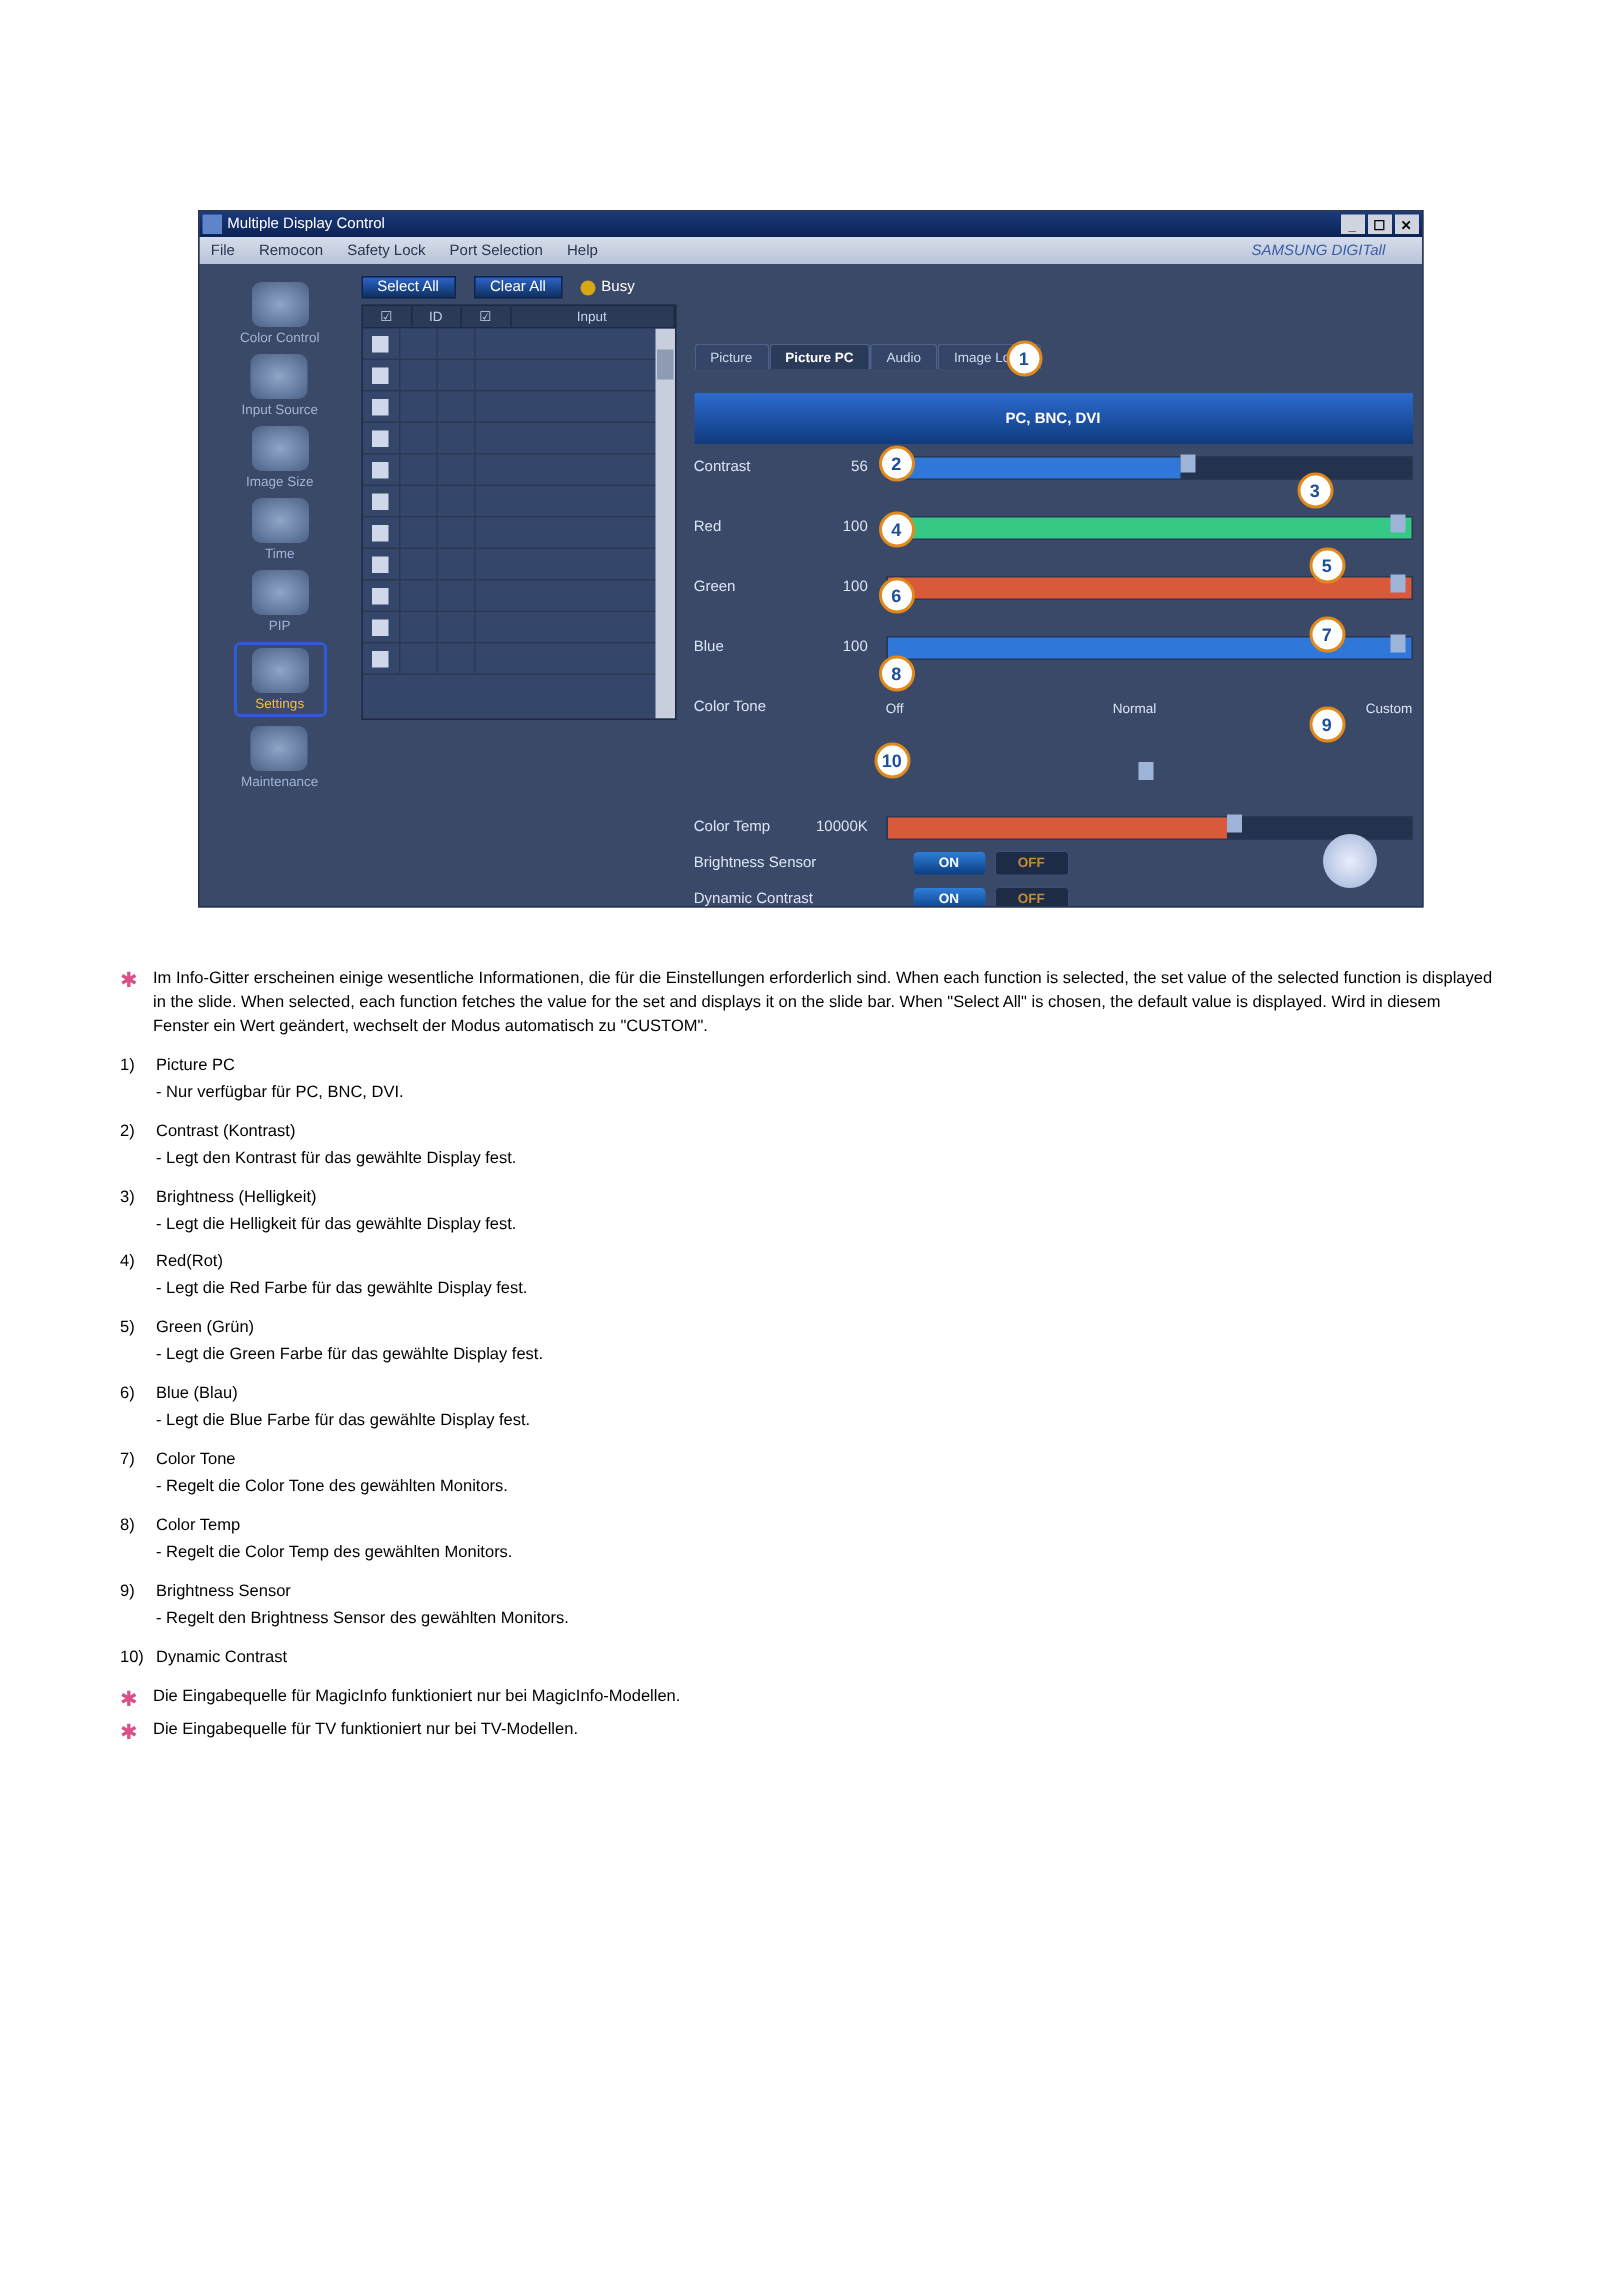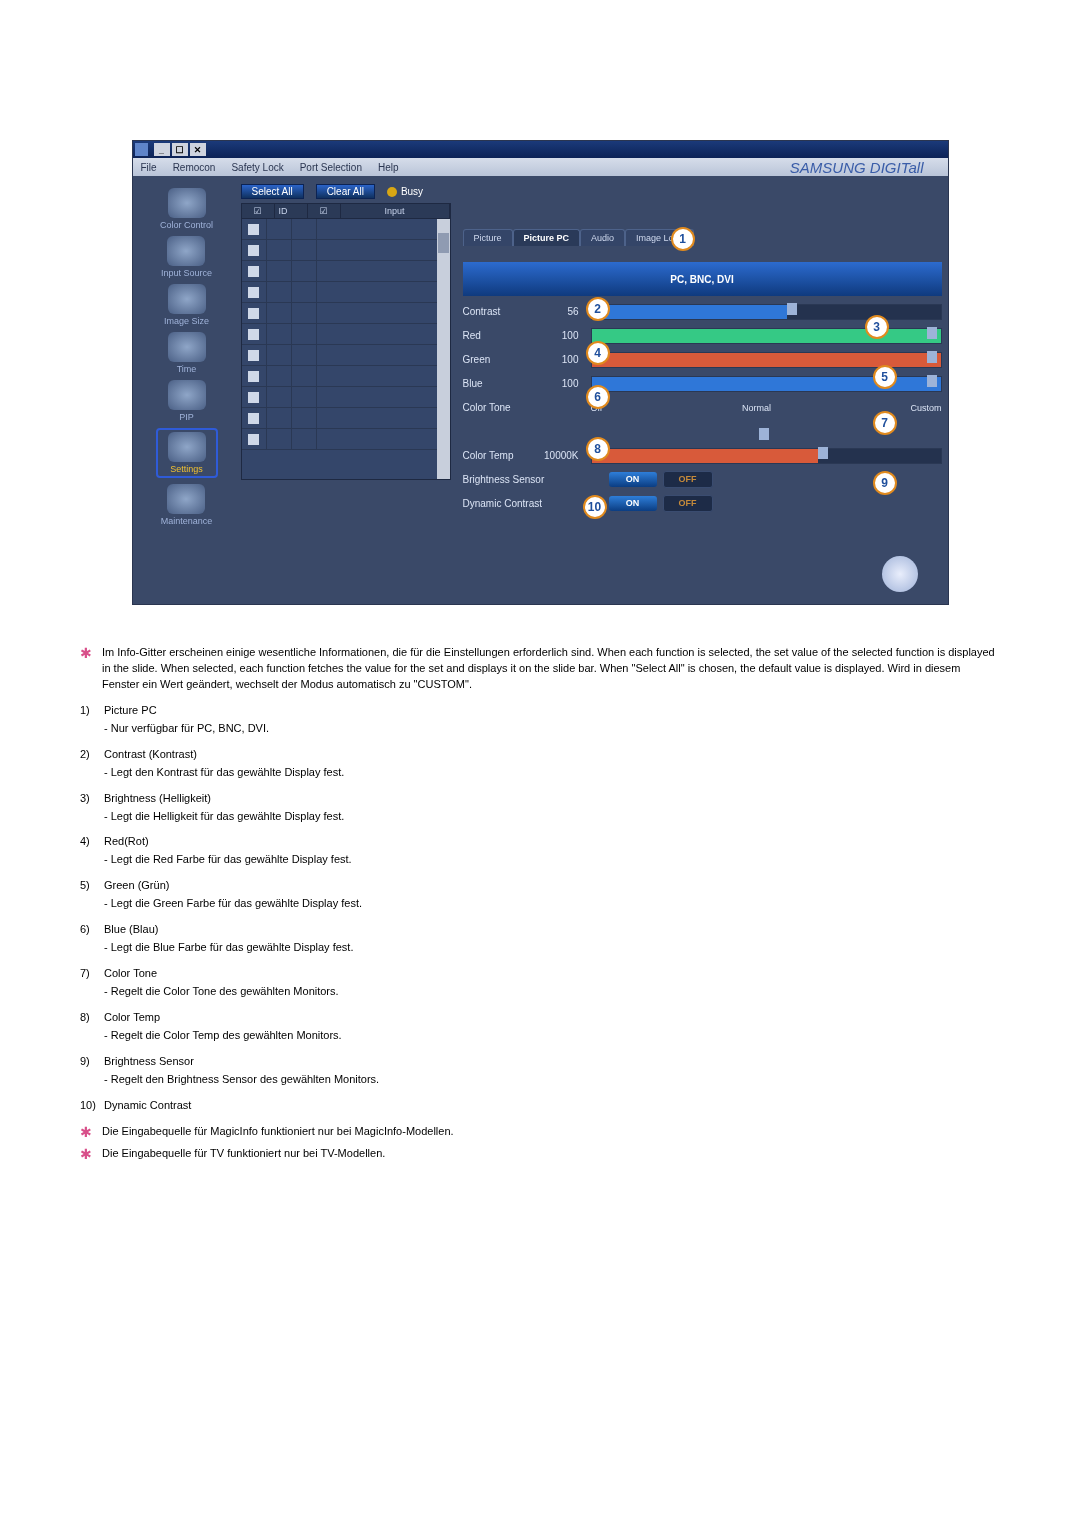--- a/index.html
+++ b/index.html
@@ -3,53 +3,53 @@
 <meta charset="utf-8">
 <style>
 body{margin:0;background:#fff;font-family:Verdana,Geneva,sans-serif;font-size:11px;color:#000;padding:0 80px 60px}
 .fig{margin:140px auto 0;width:815px;height:463px;background:#3a4968;border:1px solid #2a3550;position:relative;overflow:hidden}
 .tbar{height:17px;background:linear-gradient(#1b3a7a,#0c2256);display:flex;align-items:center;padding:0 2px;color:#fff;font-size:10px}
 .tbar .ico{width:13px;height:13px;background:#5e84c9;margin-right:4px;display:inline-block}
 .tbar .ttl{flex:1}
 .tbar .wbtn{width:16px;height:13px;background:#cfd4df;margin-left:2px;color:#000;display:flex;align-items:center;justify-content:center;font-weight:bold;font-size:9px}
 .menubar{height:18px;background:linear-gradient(#d6ddea,#b9c4d8);display:flex;align-items:center;font-size:10px;color:#2a3550;padding:0 8px}
 .menubar span{margin-right:16px}
-.menubar .brand{margin-left:auto;font-style:italic;color:#3a5da8;font-size:15px}
+.menubar .brand{margin-left:auto;font-style:italic;color:#3a5da8;font-size:10px}
 .appbody{display:flex;height:calc(100% - 40px);padding:6px 6px}
 .side{width:96px;display:flex;flex-direction:column;align-items:center;gap:0}
 .sitem{display:flex;flex-direction:column;align-items:center;color:#9fb2d9;font-size:9px;margin-top:6px}
 .sitem .sicon{width:38px;height:30px;background:radial-gradient(#8fa6c8,#4a5f85);border-radius:6px;margin-bottom:2px}
 .sitem.sel{border:2px solid #2f5bd8;border-radius:4px;padding:2px 10px}
 .sitem.sel span{color:#f0c030}
 .content{flex:1;margin-left:6px}
 .cmdbar{display:flex;align-items:center;gap:12px;color:#fff;font-size:10px;margin:2px 0 4px}
 .btn{background:linear-gradient(#2b64c9,#10315f);border:1px solid #0c2354;color:#fff;padding:1px 10px;font-size:10px}
 .busy{display:flex;align-items:center;gap:4px}
 .busy .dot{width:10px;height:10px;background:#d8a714;border-radius:50%}
 .panels{display:flex;gap:12px}
 .grid{width:210px}
 .ghead{display:flex;background:#2b3a57;color:#c6d2ea;font-size:9px;border:1px solid #1e2942}
 .ghead div{padding:2px 4px;border-right:1px solid #1e2942}
 .gc1{width:24px;text-align:center}
-.gcid{width:24px;text-align:left}
+.gcid{width:24px;text-align:center}
 .gc2{width:24px;text-align:center}
 .gcinp{flex:1;text-align:center}
 .gbody{border:1px solid #1e2942;border-top:none;background:#34466a;height:260px;overflow:hidden;position:relative}
 .grow{display:flex;height:20px;border-bottom:1px solid #2a3854}
 .grow div{border-right:1px solid #2a3854}
 .chk{width:24px;display:flex;align-items:center;justify-content:center}
 .chk i{width:11px;height:11px;background:#cfd8e8;display:block}
 .scr{position:absolute;right:0;top:0;bottom:0;width:13px;background:#c8cfdc}
 .scr .th{width:11px;height:20px;background:#8f9bb2;margin:14px auto}
 .picpanel{flex:1;padding-top:26px}
 .tabs{display:flex;color:#cfd9ee;font-size:9px;margin-bottom:16px}
 .tab{padding:3px 10px;border:1px solid #4d628a;border-bottom:none;background:#344568;border-radius:3px 3px 0 0}
 .tab.act{background:#2a3a59;color:#fff;font-weight:bold}
 .subhdr{height:34px;background:linear-gradient(#2c6bcf,#0f3a7e);color:#fff;font-size:10px;display:flex;align-items:center;justify-content:center;font-weight:bold;margin-bottom:6px}
-.sliders{display:flex;flex-direction:column;gap:5px}
+.sliders{display:flex;flex-direction:column;gap:21px}
 .srow{display:flex;align-items:center;color:#dbe4f5;font-size:10px;height:19px}
 .srow .lbl{width:76px}
 .srow .val{width:40px;text-align:right;padding-right:12px}
 .srow .track{flex:1;height:14px;border:1px solid #2a3854;position:relative;background:#24324e}
 .srow .fill{position:absolute;left:0;top:0;bottom:0}
 .srow .hnd{position:absolute;top:-2px;width:10px;height:12px;background:#9db3d8}
 .colortone .opts{flex:1;display:flex;justify-content:space-between;font-size:9px}
 .srow .mrk{position:relative;flex:1;height:12px}
 .srow .mrk .hnd{top:2px}
 .onoff{display:flex;align-items:center;color:#dbe4f5;font-size:10px;height:20px;margin-top:4px}
@@ -70,20 +70,21 @@
 ol.nlist .body{flex:1}
 ol.nlist .sub{display:block;margin-top:2px}
 .foot{display:flex;margin-top:6px}
 </style>
 </head>
 <body>
 
 <div class="fig">
   <div class="tbar">
     <span class="ico"></span>
+    <span class="ttl">Multiple Display Control</span>
     <span class="wbtn">_</span>
     <span class="wbtn">☐</span>
     <span class="wbtn">✕</span>
   </div>
   <div class="menubar">
     <span>File</span>
     <span>Remocon</span>
     <span>Safety Lock</span>
     <span>Port Selection</span>
     <span>Help</span>

